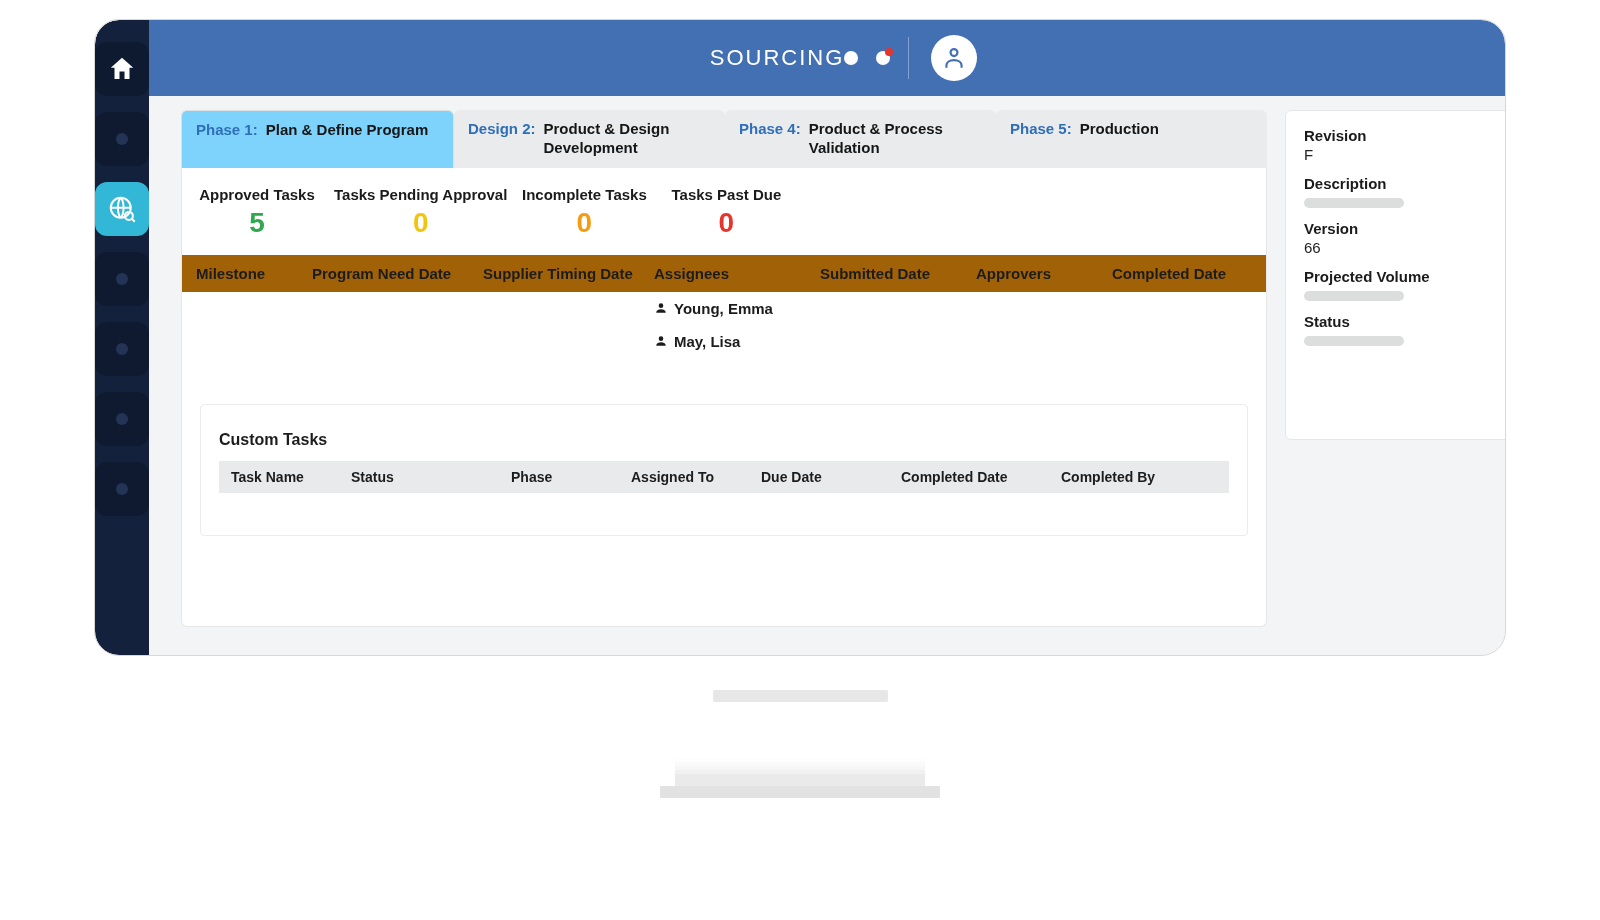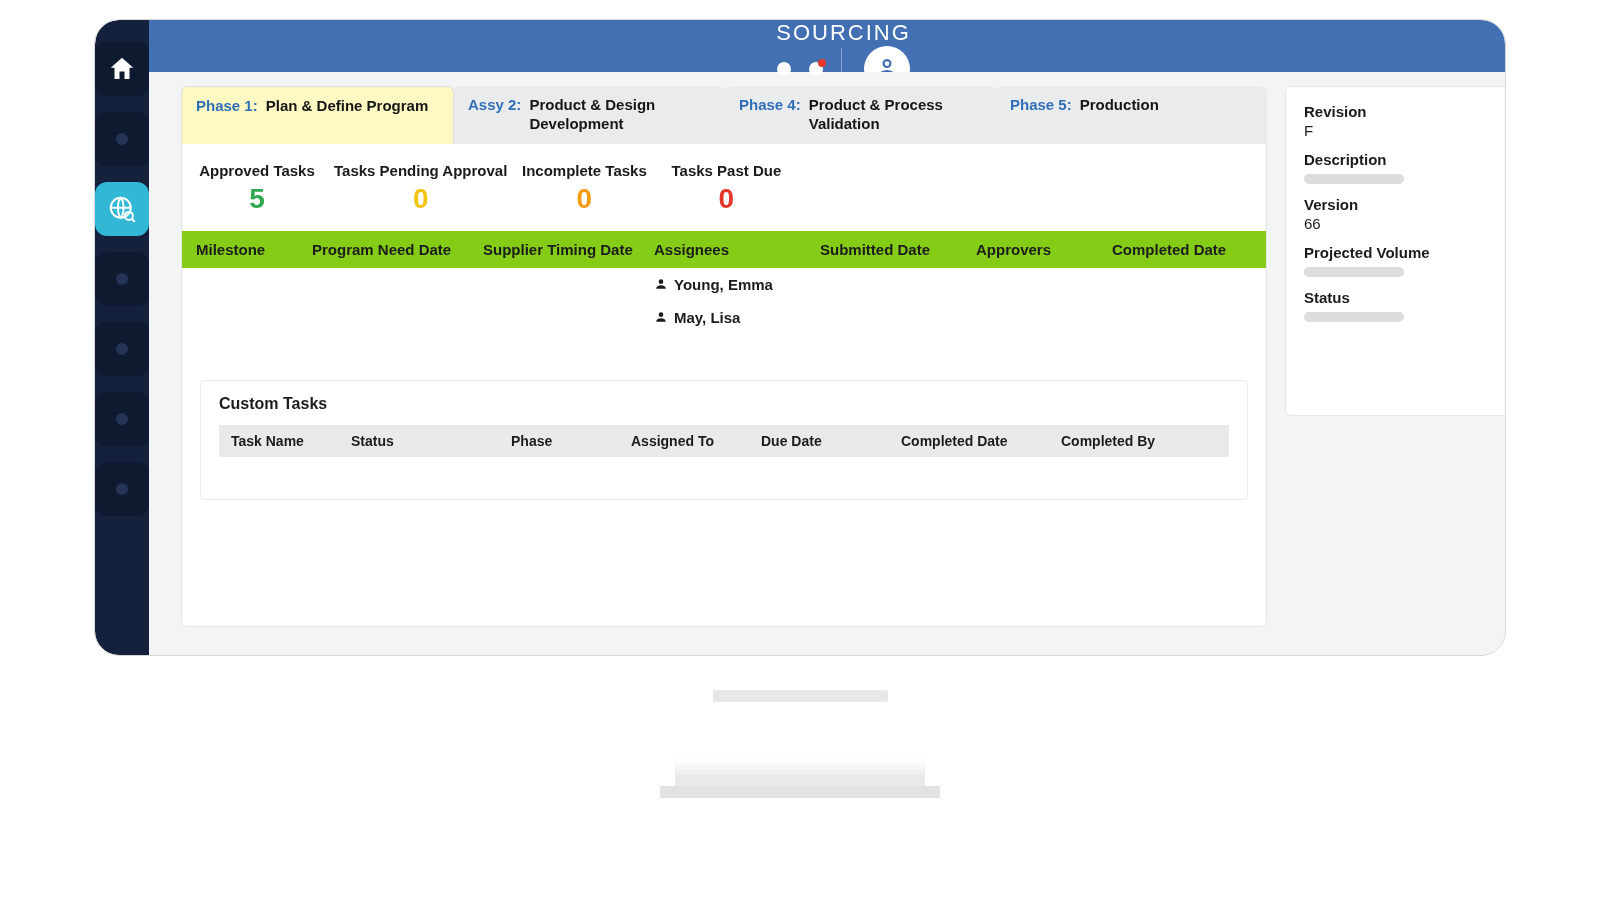--- a/index.html
+++ b/index.html
@@ -72,28 +72,27 @@
   .rail-item.home { background: #0e1a30; color: #fff; }
   .rail-item.active { background: #32b7d6; color: #fff; }
   .rail-dot {
     width: 12px; height: 12px; border-radius: 50%;
     background: #243456;
   }
   .rail-item svg { width: 30px; height: 30px; }
 
   
   .top-header {
-    height: 52px;
+    height: 76px;
     background: #4370b3;
     color: #fff;
     display: flex;
     align-items: center;
-    justify-content: flex-start;
+    justify-content: center;
     padding: 0 30px;
-    flex-direction: column;
   }
   .top-header .title {
     font-size: 22px;
     letter-spacing: 2px;
     font-weight: 500;
   }
   .top-header .right {
     display: flex;
     align-items: center;
     gap: 18px;
@@ -154,21 +153,21 @@
     font-size: 15px;
     line-height: 1.25;
     display: flex;
     gap: 8px;
     align-items: flex-start;
     background: #eaebec;
     border-radius: 6px 6px 0 0;
     cursor: pointer;
   }
   .phase-tab:first-child {
-    background: #fef9c3;
+    background: #7dd3fc;
     border: 1px solid #e0e0e0;
     border-bottom: none;
   }
   .phase-tab .prefix {
     color: #2f6fb8;
     font-weight: 700;
     white-space: nowrap;
   }
   .phase-tab .label {
     color: #161616;
@@ -212,21 +211,21 @@
   .c-orange { color: #f39c12; }
   .c-red    { color: #e5352c; }
 
   
   .tbl {
     margin-top: 10px;
   }
   .tbl-head {
     display: grid;
     grid-template-columns: 110px 165px 165px 160px 150px 130px 140px;
-    background: #84cc16;
+    background: #a16207;
     padding: 10px 14px;
     font-weight: 700;
     font-size: 15px;
     column-gap: 6px;
   }
   .tbl-row {
     display: grid;
     grid-template-columns: 110px 165px 165px 160px 150px 130px 140px;
     padding: 8px 14px;
     align-items: center;
@@ -246,21 +245,21 @@
     display: flex; align-items: center; gap: 6px;
     font-size: 15px; font-weight: 600;
   }
   .assignee svg { width: 14px; height: 14px; }
 
   
   .subpanel {
     margin: 14px 18px 18px 18px;
     border: 1px solid #ececec;
     border-radius: 4px;
-    padding: 14px 18px 30px 18px;
+    padding: 26px 18px 30px 18px;
   }
   .subpanel-title {
     font-size: 16px;
     font-weight: 700;
     margin-bottom: 12px;
   }
   .sub-head {
     display: grid;
     grid-template-columns: 120px 160px 120px 130px 140px 160px 150px;
     background: #e9eaeb;
@@ -367,21 +366,21 @@
       <div class="gray-section">
 
         <div class="left-col">
 
           <div class="phase-tabs">
             <div class="phase-tab">
               <span class="prefix">Phase 1:</span>
               <span class="label">Plan &amp; Define Program</span>
             </div>
             <div class="phase-tab">
-              <span class="prefix">Assy 2:</span>
+              <span class="prefix">Design 2:</span>
               <span class="label">Product &amp; Design Development</span>
             </div>
             <div class="phase-tab">
               <span class="prefix">Phase 4:</span>
               <span class="label">Product &amp; Process Validation</span>
             </div>
             <div class="phase-tab">
               <span class="prefix">Phase 5:</span>
               <span class="label">Production</span>
             </div>

